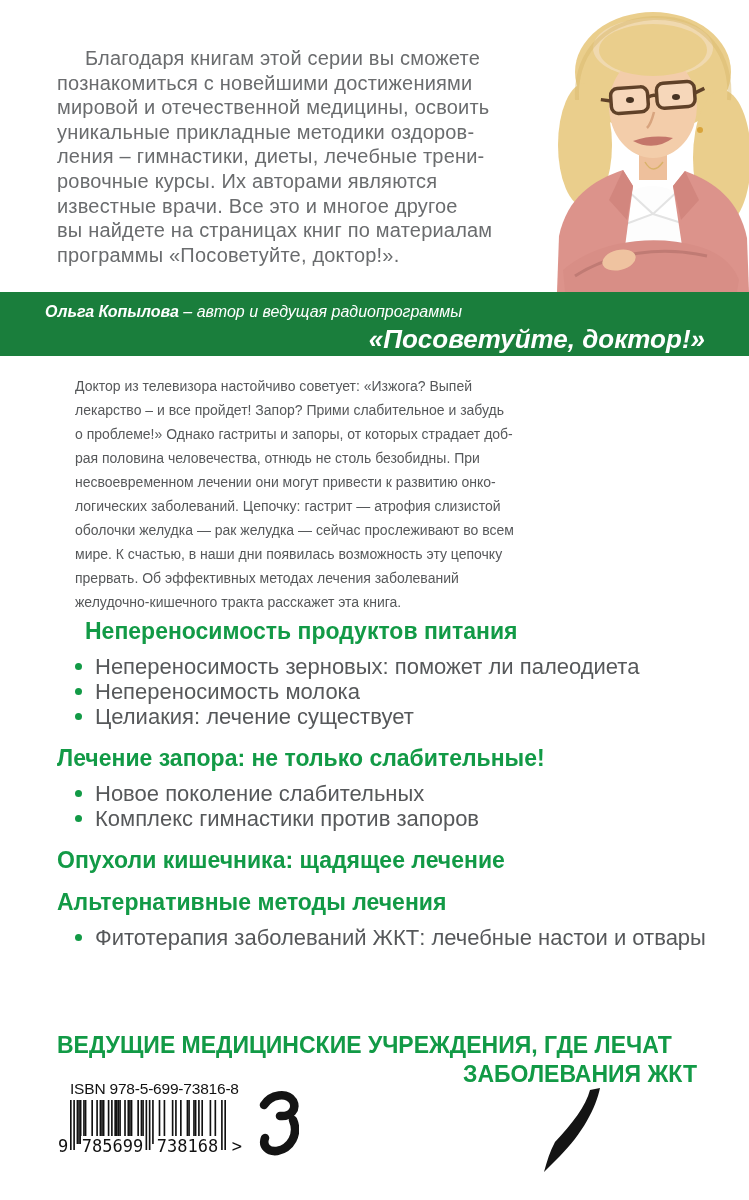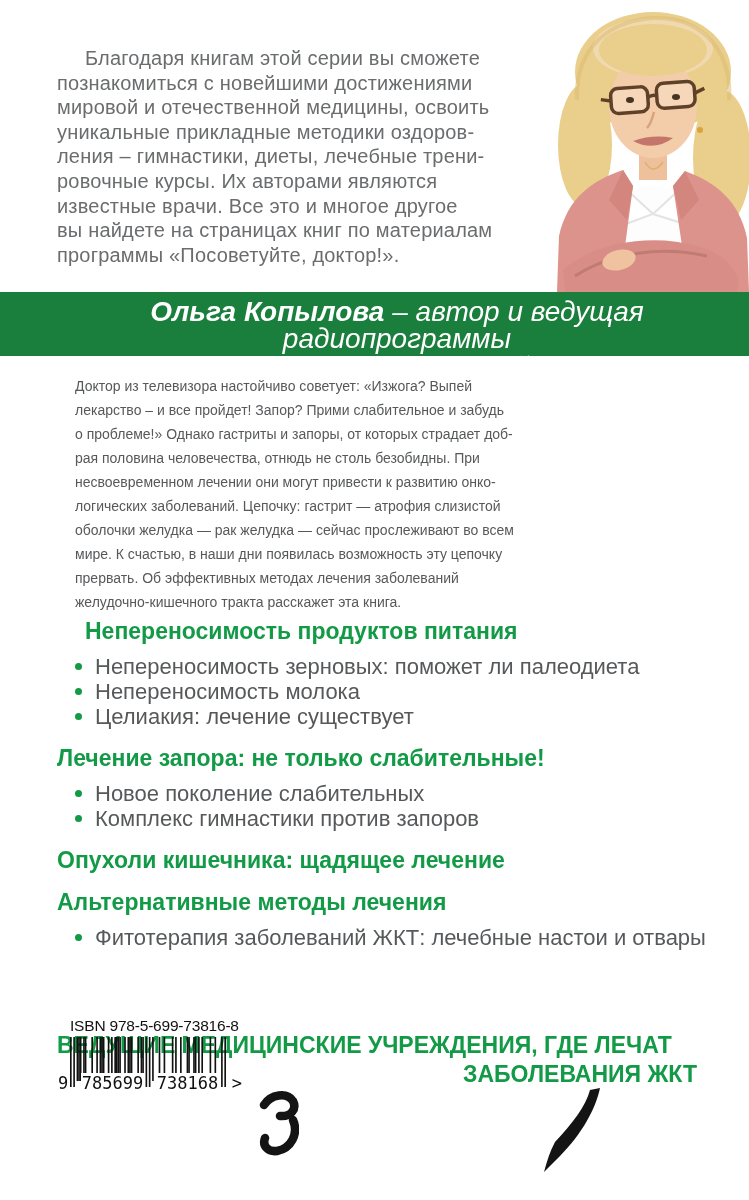--- a/index.html
+++ b/index.html
@@ -21,21 +21,21 @@
     white-space:pre-line; text-indent:28px; letter-spacing:.2px;
   }
 
   .photo{position:absolute; right:0; top:0; width:192px; height:292px;}
 
   .banner{
     position:absolute; left:0; top:292px; width:749px; height:64px;
     background:var(--banner-green); color:#ffffff;
     font-style:italic;
   }
-  .banner-line1{padding:6px 0 0 45px; font-size:28px; line-height:27px;text-align:center;}
+  .banner-line1{padding:6px 0 0 45px; font-size:16px; line-height:27px;}
   .banner-name{font-weight:bold;}
   .banner-line2{
     text-align:right; padding-right:44px; font-size:26px; line-height:28px;
     font-weight:bold;
   }
 
   .description{
     position:absolute; left:75px; top:374px; width:668px;
     font-size:14px; line-height:24px; color:var(--body-text);
     white-space:pre-line;
@@ -56,21 +56,21 @@
     content:""; position:absolute; left:18px; top:9px; width:7px; height:7px;
     border-radius:50%; background:var(--accent-green);
   }
 
   .footer{
     position:absolute; left:57px; top:1032px; width:640px;
     color:var(--accent-green); font-weight:bold; font-size:23px; line-height:26px;
   }
   .footer-line2{text-align:right; margin-top:3px;}
 
-  .isbn-block{position:absolute; left:57px; top:1017px; width:186px;}
+  .isbn-block{position:absolute; left:57px; top:1080px; width:186px;}
   .isbn-text{
     margin-left:13px; font-size:15.5px; line-height:18px; color:var(--ink);
     letter-spacing:-0.2px; white-space:nowrap;
   }
   .barcode-svg{display:block; margin-left:13px; margin-top:2px; width:156px; height:50px; fill:var(--ink);}
   .barcode-digits{
     display:flex; justify-content:space-between; width:186px; margin-top:-14px;
     font-family:"DejaVu Sans Mono", monospace; font-size:17px; color:var(--ink);
   }
   .barcode-digits span{background:#ffffff; padding:0 1px; line-height:20px;}

